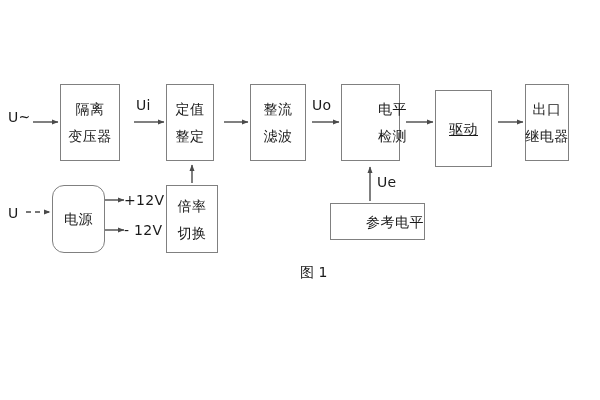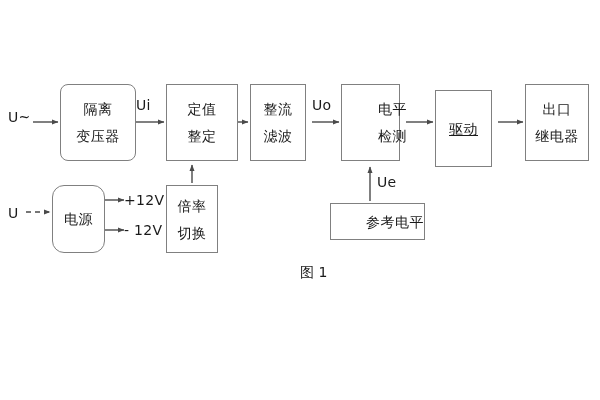--- a/index.html
+++ b/index.html
@@ -115,45 +115,45 @@
 
     <g>
       <line x1="105" y1="200" x2="124" y2="200" stroke="#4a4a4a" stroke-width="1.4" marker-end="url(#arw)"></line>
     </g>
 
     <g>
       <line x1="105" y1="230" x2="124" y2="230" stroke="#4a4a4a" stroke-width="1.4" marker-end="url(#arw)"></line>
     </g>
   </svg>
 
-  <div class="block two-line" style="left:60px; top:84px; width:76px; height:77px;border-radius:8px;">
+  <div class="block two-line" style="left:60px; top:84px; width:60px; height:77px;">
     <span class="line">隔离</span>
     <span class="line">变压器</span>
   </div>
 
-  <div class="block two-line" style="left:166px; top:84px; width:72px; height:77px;">
+  <div class="block two-line" style="left:166px; top:84px; width:48px; height:77px;">
     <span class="line">定值</span>
     <span class="line">整定</span>
   </div>
 
   <div class="block two-line" style="left:250px; top:84px; width:56px; height:77px;">
     <span class="line">整流</span>
     <span class="line">滤波</span>
   </div>
 
   <div class="block two-line" style="left:341px; top:84px; width:59px; height:77px;padding-left:44px;">
     <span class="line">电平</span>
     <span class="line">检测</span>
   </div>
 
   <div class="block" style="left:435px; top:90px; width:57px; height:77px;text-decoration:underline;">
     <span class="line">驱动</span>
   </div>
 
-  <div class="block two-line" style="left:525px; top:84px; width:64px; height:77px;">
+  <div class="block two-line" style="left:525px; top:84px; width:44px; height:77px;">
     <span class="line">出口</span>
     <span class="line">继电器</span>
   </div>
 
   <div class="block" style="left:52px; top:185px; width:53px; height:68px;border-radius:12px;">
     <span class="line">电源</span>
   </div>
 
   <div class="block two-line" style="left:166px; top:185px; width:52px; height:68px;">
     <span class="line">倍率</span>

